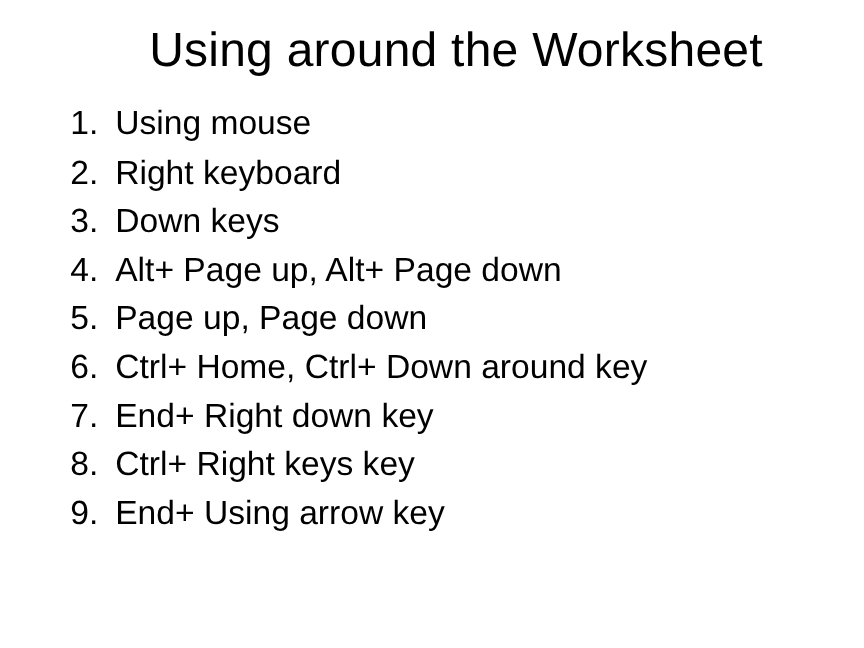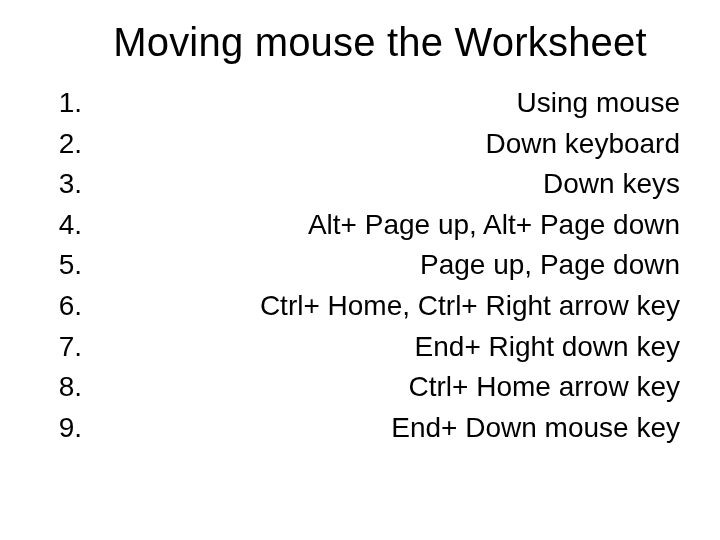--- a/index.html
+++ b/index.html
@@ -33,59 +33,58 @@
       align-items: baseline;
     }
     .list-num {
       width: 56px;
       text-align: right;
       padding-right: 14px;
       flex-shrink: 0;
     }
     .list-text {
       flex: 1;
-      text-align: right;
     }
   </style>
 </head>
 <body>
 
 <div class="slide">
-  <h1 class="title">Moving mouse the Worksheet</h1>
+  <h1 class="title">Using around the Worksheet</h1>
   <ol class="list">
     <li class="list-row">
       <span class="list-num">1.</span>
       <span class="list-text">Using mouse</span>
     </li>
     <li class="list-row">
       <span class="list-num">2.</span>
-      <span class="list-text">Down keyboard</span>
+      <span class="list-text">Right keyboard</span>
     </li>
     <li class="list-row">
       <span class="list-num">3.</span>
       <span class="list-text">Down keys</span>
     </li>
     <li class="list-row">
       <span class="list-num">4.</span>
       <span class="list-text">Alt+ Page up, Alt+ Page down</span>
     </li>
     <li class="list-row">
       <span class="list-num">5.</span>
       <span class="list-text">Page up, Page down</span>
     </li>
     <li class="list-row">
       <span class="list-num">6.</span>
-      <span class="list-text">Ctrl+ Home, Ctrl+ Right arrow key</span>
+      <span class="list-text">Ctrl+ Home, Ctrl+ Down around key</span>
     </li>
     <li class="list-row">
       <span class="list-num">7.</span>
       <span class="list-text">End+ Right down key</span>
     </li>
     <li class="list-row">
       <span class="list-num">8.</span>
-      <span class="list-text">Ctrl+ Home arrow key</span>
+      <span class="list-text">Ctrl+ Right keys key</span>
     </li>
     <li class="list-row">
       <span class="list-num">9.</span>
-      <span class="list-text">End+ Down mouse key</span>
+      <span class="list-text">End+ Using arrow key</span>
     </li>
   </ol>
 </div>
 
 </body></html>

